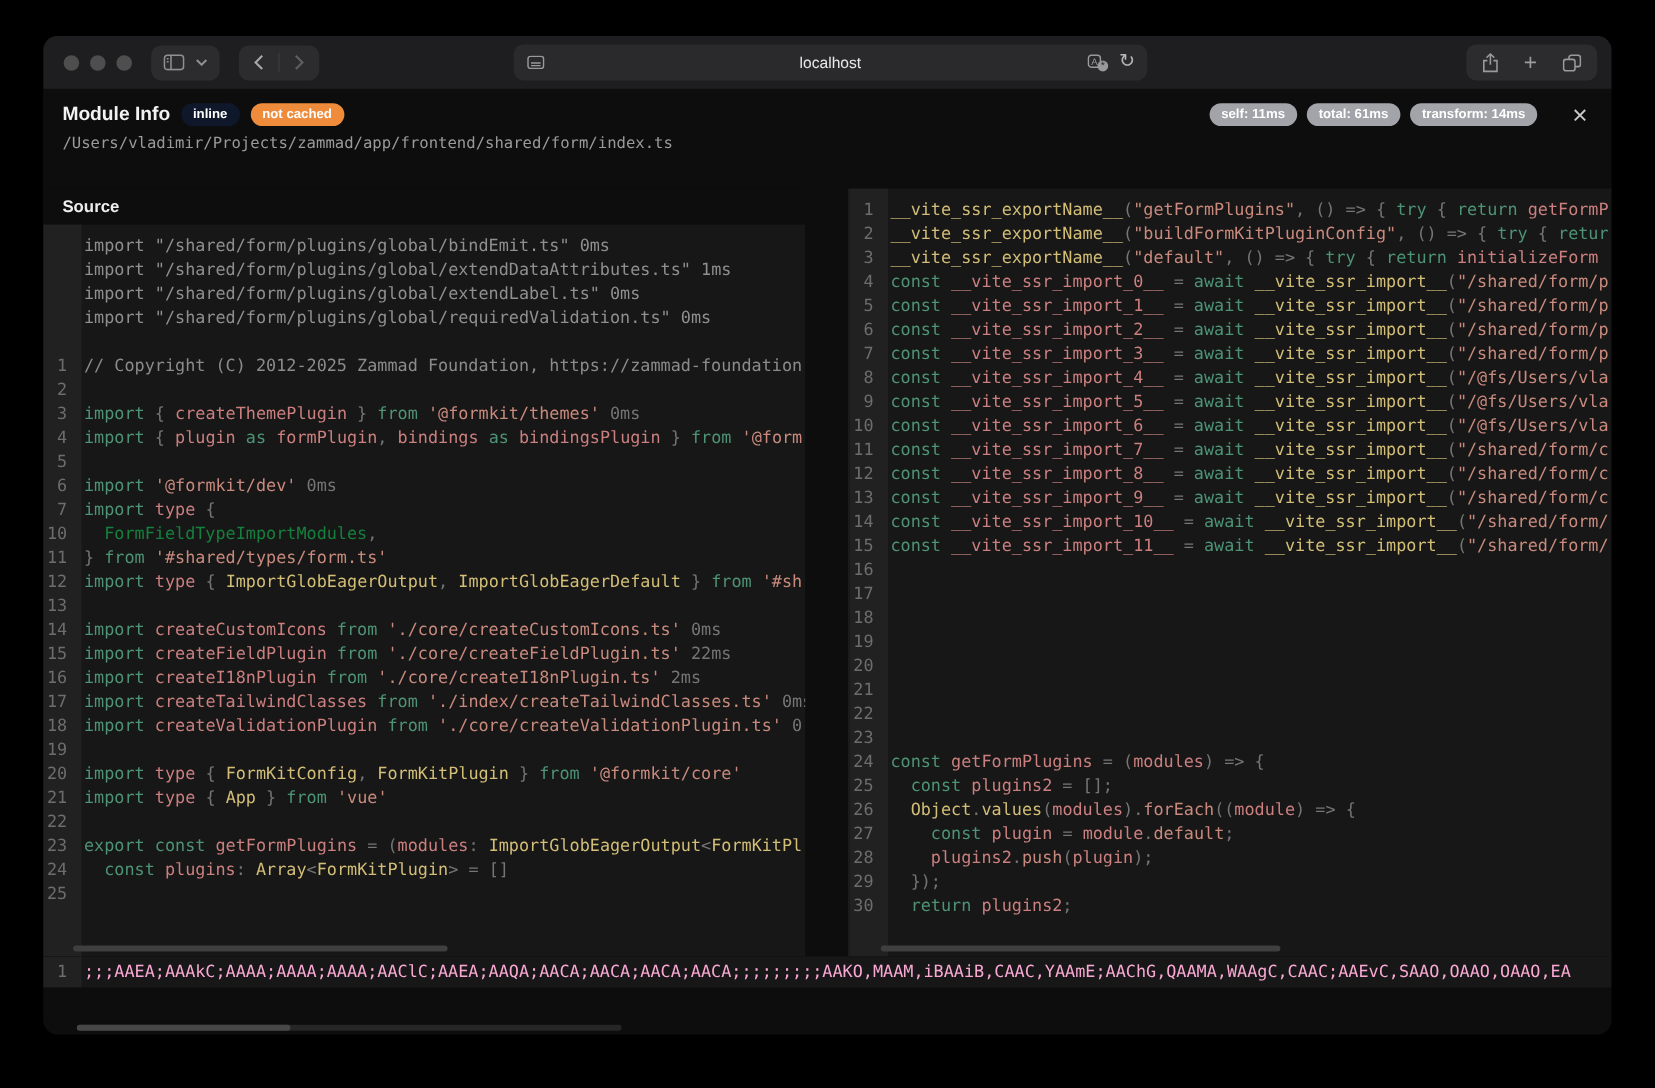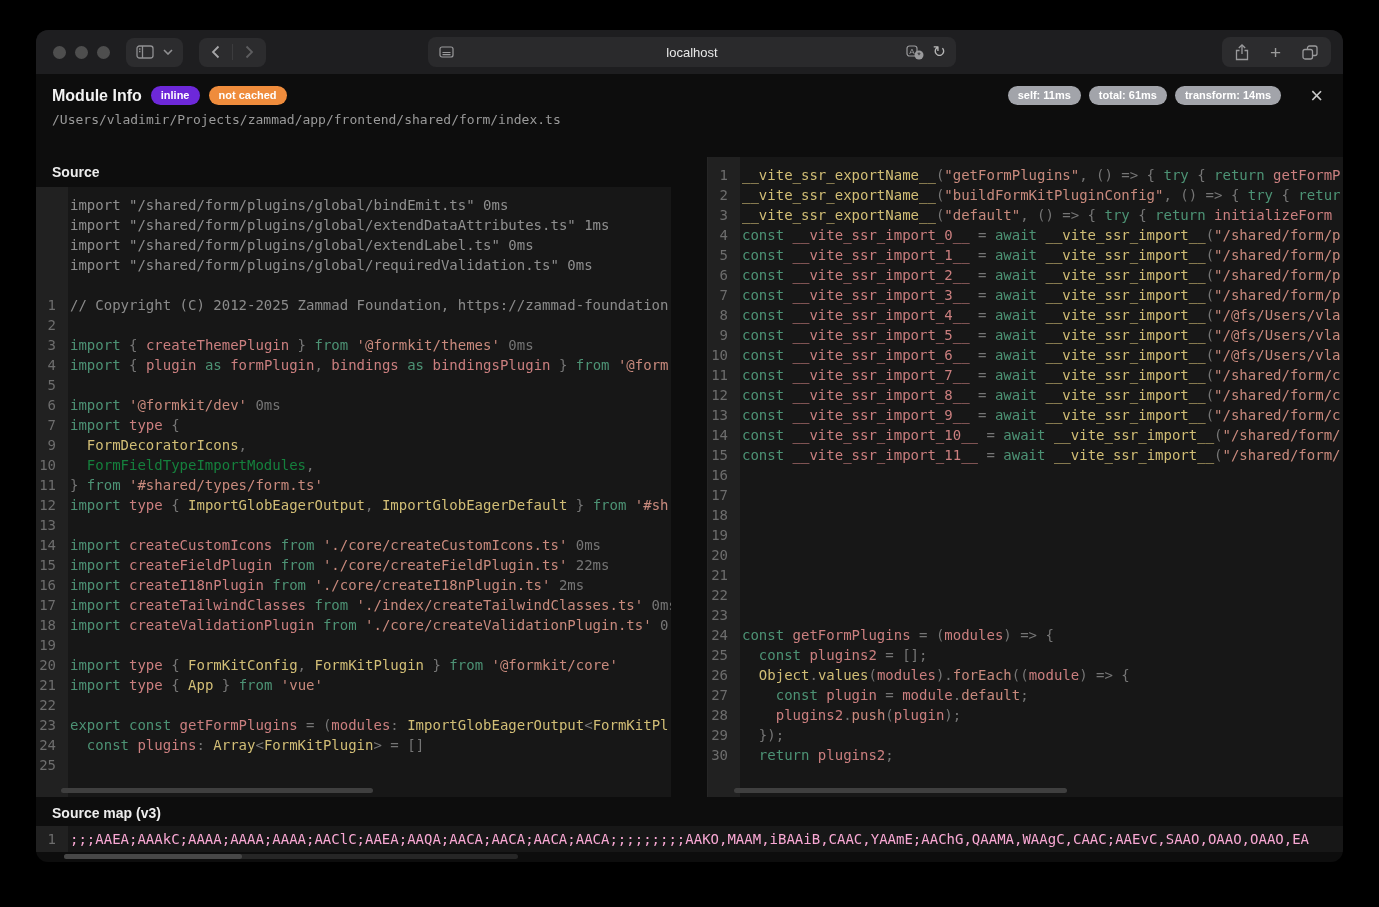--- a/index.html
+++ b/index.html
@@ -142,21 +142,21 @@
           <rect x="5.5" y="1" width="9.5" height="9.5" rx="2"></rect>
           <rect x="1" y="4.5" width="9.5" height="9.5" rx="2" fill="#2c2c2e"></rect>
         </svg>
       </span>
     </div>
   </div>
 
   <div class="info">
     <div class="info-row">
       <span class="mi-title">Module Info</span>
-      <span class="pill" id="badge-0" style="background: #6d28d9;">inline</span>
+      <span class="pill" id="badge-0" style="background: #0f172a;">inline</span>
       <span class="pill" id="badge-1" style="background: rgb(239, 140, 60);">not cached</span>
       <span class="timings">
         <span class="pill t-pill">self: 11ms</span>
         <span class="pill t-pill">total: 61ms</span>
         <span class="pill t-pill">transform: 14ms</span>
       </span>
       <span class="close-x">×</span>
     </div>
     <div class="file-path">/Users/vladimir/Projects/zammad/app/frontend/shared/form/index.ts</div>
   </div>
@@ -172,21 +172,20 @@
           <div class="code-line"><span class="ln"></span><span class="lc"><span style="color: rgb(143, 143, 143);">import </span><span style="color: rgb(143, 143, 143);">"/shared/form/plugins/global/extendLabel.ts"</span><span style="color: rgb(143, 143, 143);"> 0ms</span></span></div>
           <div class="code-line"><span class="ln"></span><span class="lc"><span style="color: rgb(143, 143, 143);">import </span><span style="color: rgb(143, 143, 143);">"/shared/form/plugins/global/requiredValidation.ts"</span><span style="color: rgb(143, 143, 143);"> 0ms</span></span></div>
           <div class="code-line"><span class="ln"></span><span class="lc"></span></div>
           <div class="code-line"><span class="ln">1</span><span class="lc"><span style="color: rgb(139, 139, 139);">// Copyright (C) 2012-2025 Zammad Foundation, https://zammad-foundation</span></span></div>
           <div class="code-line"><span class="ln">2</span><span class="lc"></span></div>
           <div class="code-line"><span class="ln">3</span><span class="lc"><span style="color: rgb(77, 147, 117);">import</span><span style="color: rgb(117, 117, 117);"> { </span><span style="color: rgb(203, 127, 127);">createThemePlugin</span><span style="color: rgb(117, 117, 117);"> } </span><span style="color: rgb(77, 147, 117);">from</span><span style="color: rgb(201, 138, 125);"> '@formkit/themes'</span><span style="color: rgb(117, 117, 117);"> 0ms</span></span></div>
           <div class="code-line"><span class="ln">4</span><span class="lc"><span style="color: rgb(77, 147, 117);">import</span><span style="color: rgb(117, 117, 117);"> { </span><span style="color: rgb(203, 127, 127);">plugin</span><span style="color: rgb(77, 147, 117);"> as</span><span style="color: rgb(203, 127, 127);"> formPlugin</span><span style="color: rgb(117, 117, 117);">, </span><span style="color: rgb(203, 127, 127);">bindings</span><span style="color: rgb(77, 147, 117);"> as</span><span style="color: rgb(203, 127, 127);"> bindingsPlugin</span><span style="color: rgb(117, 117, 117);"> } </span><span style="color: rgb(77, 147, 117);">from</span><span style="color: rgb(201, 138, 125);"> '@form</span></span></div>
           <div class="code-line"><span class="ln">5</span><span class="lc"></span></div>
           <div class="code-line"><span class="ln">6</span><span class="lc"><span style="color: rgb(77, 147, 117);">import</span><span style="color: rgb(201, 138, 125);"> '@formkit/dev'</span><span style="color: rgb(117, 117, 117);"> 0ms</span></span></div>
           <div class="code-line"><span class="ln">7</span><span class="lc"><span style="color: rgb(77, 147, 117);">import</span><span style="color: rgb(203, 127, 127);"> type</span><span style="color: rgb(117, 117, 117);"> {</span></span></div>
-          <div class="code-line"><span class="ln">9</span><span class="lc"><span style="color: rgb(210, 190, 118);">  FormDecoratorIcons</span><span style="color: rgb(117, 117, 117);">,</span></span></div>
           <div class="code-line"><span class="ln">10</span><span class="lc"><span style="color: #15803d;">  FormFieldTypeImportModules</span><span style="color: rgb(117, 117, 117);">,</span></span></div>
           <div class="code-line"><span class="ln">11</span><span class="lc"><span style="color: rgb(117, 117, 117);">} </span><span style="color: rgb(77, 147, 117);">from</span><span style="color: rgb(201, 138, 125);"> '#shared/types/form.ts'</span></span></div>
           <div class="code-line"><span class="ln">12</span><span class="lc"><span style="color: rgb(77, 147, 117);">import</span><span style="color: rgb(203, 127, 127);"> type</span><span style="color: rgb(117, 117, 117);"> { </span><span style="color: rgb(210, 190, 118);">ImportGlobEagerOutput</span><span style="color: rgb(117, 117, 117);">, </span><span style="color: rgb(210, 190, 118);">ImportGlobEagerDefault</span><span style="color: rgb(117, 117, 117);"> } </span><span style="color: rgb(77, 147, 117);">from</span><span style="color: rgb(201, 138, 125);"> '#sh</span></span></div>
           <div class="code-line"><span class="ln">13</span><span class="lc"></span></div>
           <div class="code-line"><span class="ln">14</span><span class="lc"><span style="color: rgb(77, 147, 117);">import</span><span style="color: rgb(203, 127, 127);"> createCustomIcons</span><span style="color: rgb(77, 147, 117);"> from</span><span style="color: rgb(201, 138, 125);"> './core/createCustomIcons.ts'</span><span style="color: rgb(117, 117, 117);"> 0ms</span></span></div>
           <div class="code-line"><span class="ln">15</span><span class="lc"><span style="color: rgb(77, 147, 117);">import</span><span style="color: rgb(203, 127, 127);"> createFieldPlugin</span><span style="color: rgb(77, 147, 117);"> from</span><span style="color: rgb(201, 138, 125);"> './core/createFieldPlugin.ts'</span><span style="color: rgb(117, 117, 117);"> 22ms</span></span></div>
           <div class="code-line"><span class="ln">16</span><span class="lc"><span style="color: rgb(77, 147, 117);">import</span><span style="color: rgb(203, 127, 127);"> createI18nPlugin</span><span style="color: rgb(77, 147, 117);"> from</span><span style="color: rgb(201, 138, 125);"> './core/createI18nPlugin.ts'</span><span style="color: rgb(117, 117, 117);"> 2ms</span></span></div>
           <div class="code-line"><span class="ln">17</span><span class="lc"><span style="color: rgb(77, 147, 117);">import</span><span style="color: rgb(203, 127, 127);"> createTailwindClasses</span><span style="color: rgb(77, 147, 117);"> from</span><span style="color: rgb(201, 138, 125);"> './index/createTailwindClasses.ts'</span><span style="color: rgb(117, 117, 117);"> 0ms</span></span></div>
           <div class="code-line"><span class="ln">18</span><span class="lc"><span style="color: rgb(77, 147, 117);">import</span><span style="color: rgb(203, 127, 127);"> createValidationPlugin</span><span style="color: rgb(77, 147, 117);"> from</span><span style="color: rgb(201, 138, 125);"> './core/createValidationPlugin.ts'</span><span style="color: rgb(117, 117, 117);"> 0</span></span></div>
           <div class="code-line"><span class="ln">19</span><span class="lc"></span></div>
@@ -229,21 +228,20 @@
           <div class="code-line"><span class="ln">25</span><span class="lc"><span style="color: rgb(117, 117, 117);">  </span><span style="color: rgb(77, 147, 117);">const</span><span style="color: rgb(203, 127, 127);"> plugins2</span><span style="color: rgb(117, 117, 117);"> = [];</span></span></div>
           <div class="code-line"><span class="ln">26</span><span class="lc"><span style="color: rgb(117, 117, 117);">  </span><span style="color: rgb(210, 190, 118);">Object</span><span style="color: rgb(117, 117, 117);">.</span><span style="color: rgb(210, 190, 118);">values</span><span style="color: rgb(117, 117, 117);">(</span><span style="color: rgb(203, 127, 127);">modules</span><span style="color: rgb(117, 117, 117);">).</span><span style="color: rgb(201, 138, 125);">forEach</span><span style="color: rgb(117, 117, 117);">((</span><span style="color: rgb(203, 127, 127);">module</span><span style="color: rgb(117, 117, 117);">) =&gt; {</span></span></div>
           <div class="code-line"><span class="ln">27</span><span class="lc"><span style="color: rgb(117, 117, 117);">    </span><span style="color: rgb(77, 147, 117);">const</span><span style="color: rgb(203, 127, 127);"> plugin</span><span style="color: rgb(117, 117, 117);"> = </span><span style="color: rgb(203, 127, 127);">module</span><span style="color: rgb(117, 117, 117);">.</span><span style="color: rgb(201, 138, 125);">default</span><span style="color: rgb(117, 117, 117);">;</span></span></div>
           <div class="code-line"><span class="ln">28</span><span class="lc"><span style="color: rgb(117, 117, 117);">    </span><span style="color: rgb(203, 127, 127);">plugins2</span><span style="color: rgb(117, 117, 117);">.</span><span style="color: rgb(201, 138, 125);">push</span><span style="color: rgb(117, 117, 117);">(</span><span style="color: rgb(203, 127, 127);">plugin</span><span style="color: rgb(117, 117, 117);">);</span></span></div>
           <div class="code-line"><span class="ln">29</span><span class="lc"><span style="color: rgb(117, 117, 117);">  });</span></span></div>
           <div class="code-line"><span class="ln">30</span><span class="lc"><span style="color: rgb(117, 117, 117);">  </span><span style="color: rgb(77, 147, 117);">return</span><span style="color: rgb(203, 127, 127);"> plugins2</span><span style="color: rgb(117, 117, 117);">;</span></span></div>
         </div>
     </div>
   </div>
 
-  <div class="srcmap-title">Source map (v3)</div>
   <div class="srcmap-area" id="sourcemap-code">
     <div class="gutterbg"></div>
   <div class="code-line"><span class="ln">1</span><span class="lc"><span style="color: #f9a8d4;">;;;AAEA;AAAkC;AAAA;AAAA;AAAA;AAClC;AAEA;AAQA;AACA;AACA;AACA;AACA;;;;;;;;;AAKO,MAAM,iBAAiB,CAAC,YAAmE;AAChG,QAAMA,WAAgC,CAAC;AAEvC,SAAO,OAAO,OAAO,EA</span></span></div>
     </div>
   <div class="sm-track"></div>
   <div class="sm-thumb"></div>
 
 </div>
 
 </body></html>

